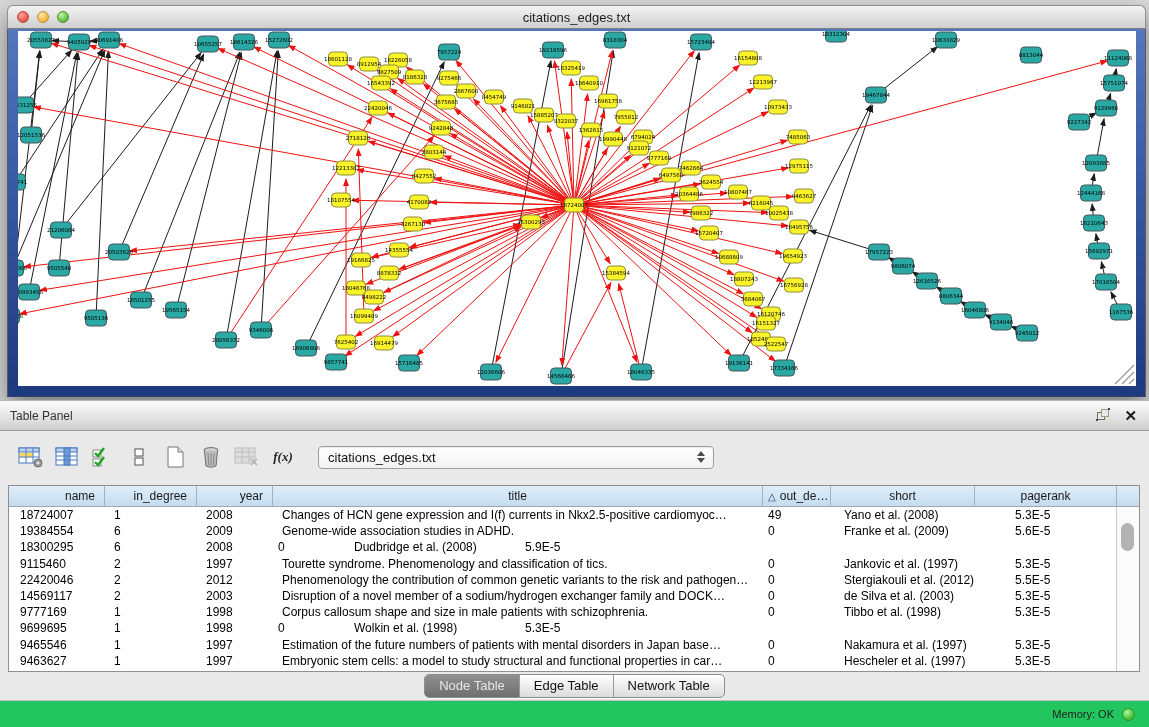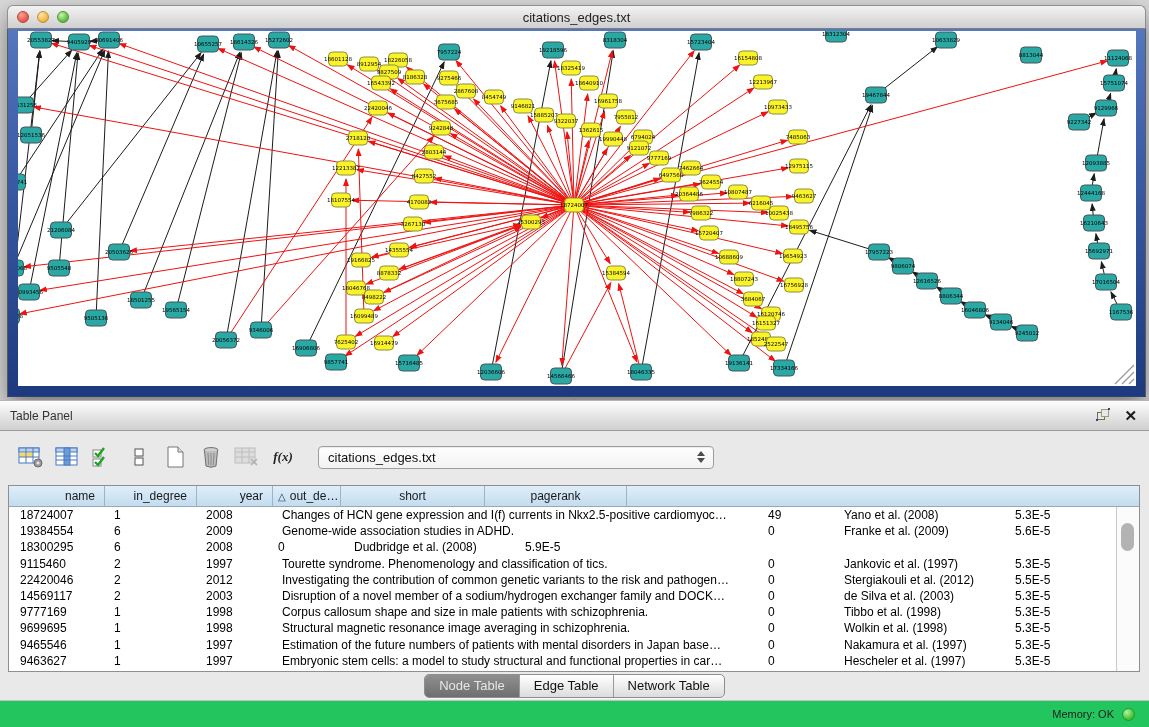--- a/index.html
+++ b/index.html
@@ -841,20 +841,23 @@
     <div class="thead" id="thead">
         <div class="th align-right" style="width: 96px;">
           <span>name</span>
         </div>
         <div class="th align-right" style="width: 92px;">
           <span>in_degree</span>
         </div>
         <div class="th align-right" style="width: 76px;">
           <span>year</span>
         </div>
+        <div class="th align-center" style="width: 490px;">
+          <span>title</span>
+        </div>
         <div class="th align-left" style="width: 68px;">
           <span class="sortmark">△</span>
           <span>out_de…</span>
         </div>
         <div class="th align-center" style="width: 144px;">
           <span>short</span>
         </div>
         <div class="th align-center" style="width: 142px;">
           <span>pagerank</span>
         </div>
@@ -892,21 +895,21 @@
           <div class="td c2" style="width: 76px;">1997</div>
           <div class="td c3" style="width: 490px;">Tourette syndrome. Phenomenology and classification of tics.</div>
           <div class="td c4" style="width: 68px;">0</div>
           <div class="td c5" style="width: 144px;">Jankovic et al. (1997)</div>
           <div class="td c6" style="width: 142px;">5.3E-5</div>
         </div>
         <div class="trow">
           <div class="td c0" style="width: 96px;">22420046</div>
           <div class="td c1" style="width: 92px;">2</div>
           <div class="td c2" style="width: 76px;">2012</div>
-          <div class="td c3" style="width: 490px;">Investigating the contribution of common genetic variants to the risk and pathogen…</div>
+          <div class="td c3" style="width: 490px;">Phenomenology the contribution of common genetic variants to the risk and pathogen…</div>
           <div class="td c4" style="width: 68px;">0</div>
           <div class="td c5" style="width: 144px;">Stergiakouli et al. (2012)</div>
           <div class="td c6" style="width: 142px;">5.5E-5</div>
         </div>
         <div class="trow">
           <div class="td c0" style="width: 96px;">14569117</div>
           <div class="td c1" style="width: 92px;">2</div>
           <div class="td c2" style="width: 76px;">2003</div>
           <div class="td c3" style="width: 490px;">Disruption of a novel member of a sodium/hydrogen exchanger family and DOCK…</div>
           <div class="td c4" style="width: 68px;">0</div>
@@ -919,21 +922,20 @@
           <div class="td c2" style="width: 76px;">1998</div>
           <div class="td c3" style="width: 490px;">Corpus callosum shape and size in male patients with schizophrenia.</div>
           <div class="td c4" style="width: 68px;">0</div>
           <div class="td c5" style="width: 144px;">Tibbo et al. (1998)</div>
           <div class="td c6" style="width: 142px;">5.3E-5</div>
         </div>
         <div class="trow">
           <div class="td c0" style="width: 96px;">9699695</div>
           <div class="td c1" style="width: 92px;">1</div>
           <div class="td c2" style="width: 76px;">1998</div>
-          <div class="td c3" style="width: 490px;">Structural magnetic resonance image averaging in schizophrenia.</div>
           <div class="td c4" style="width: 68px;">0</div>
           <div class="td c5" style="width: 144px;">Wolkin et al. (1998)</div>
           <div class="td c6" style="width: 142px;">5.3E-5</div>
         </div>
         <div class="trow">
           <div class="td c0" style="width: 96px;">9465546</div>
           <div class="td c1" style="width: 92px;">1</div>
           <div class="td c2" style="width: 76px;">1997</div>
           <div class="td c3" style="width: 490px;">Estimation of the future numbers of patients with mental disorders in Japan base…</div>
           <div class="td c4" style="width: 68px;">0</div>

